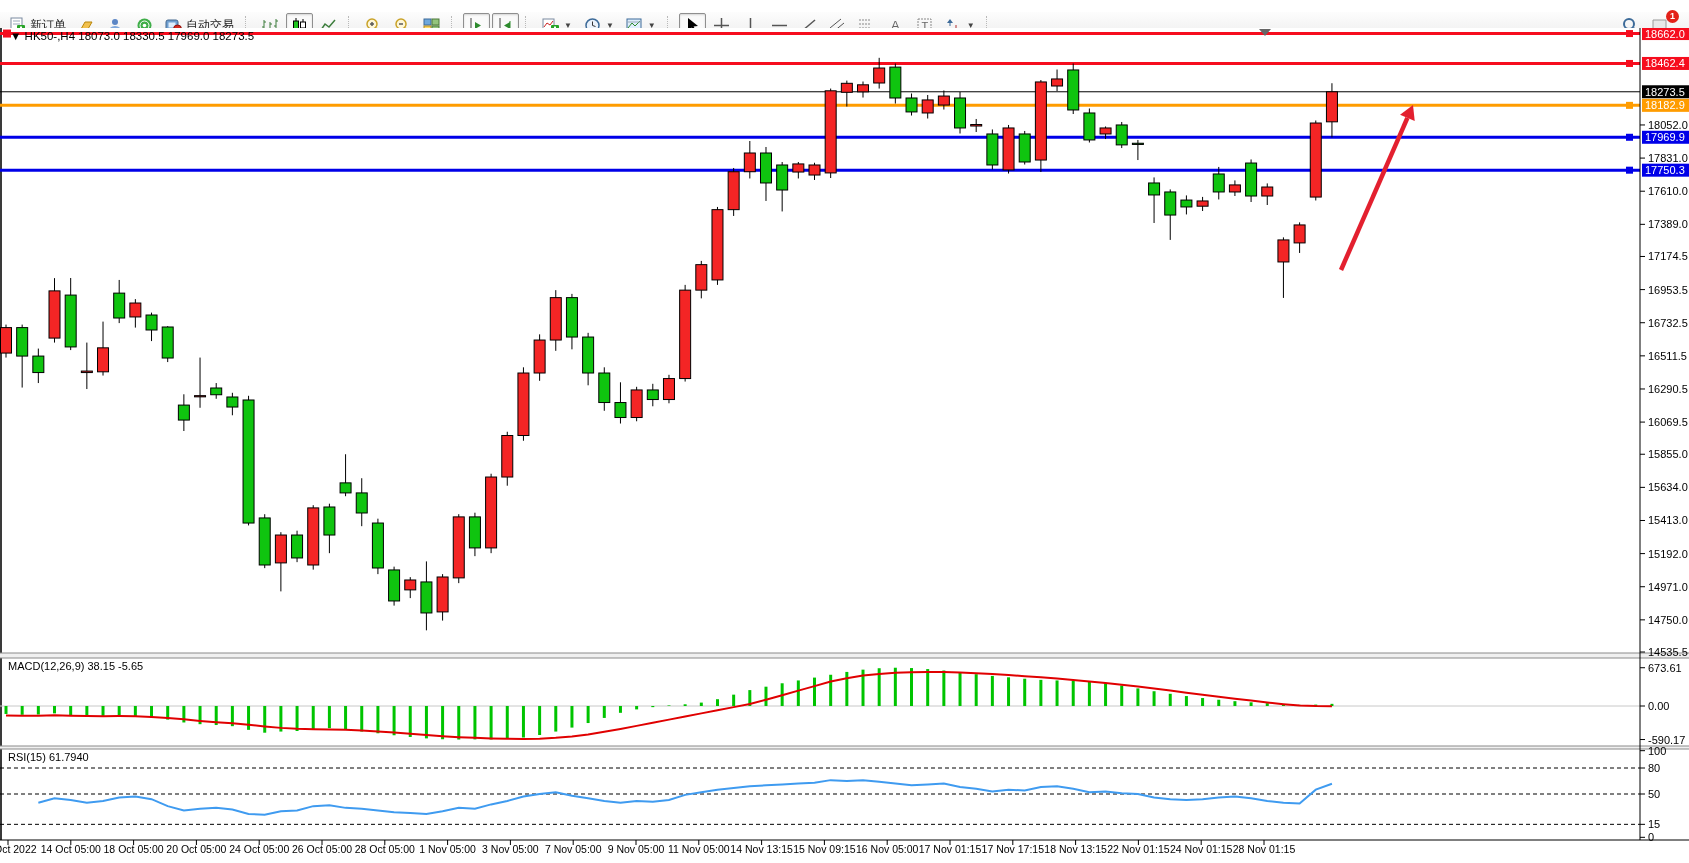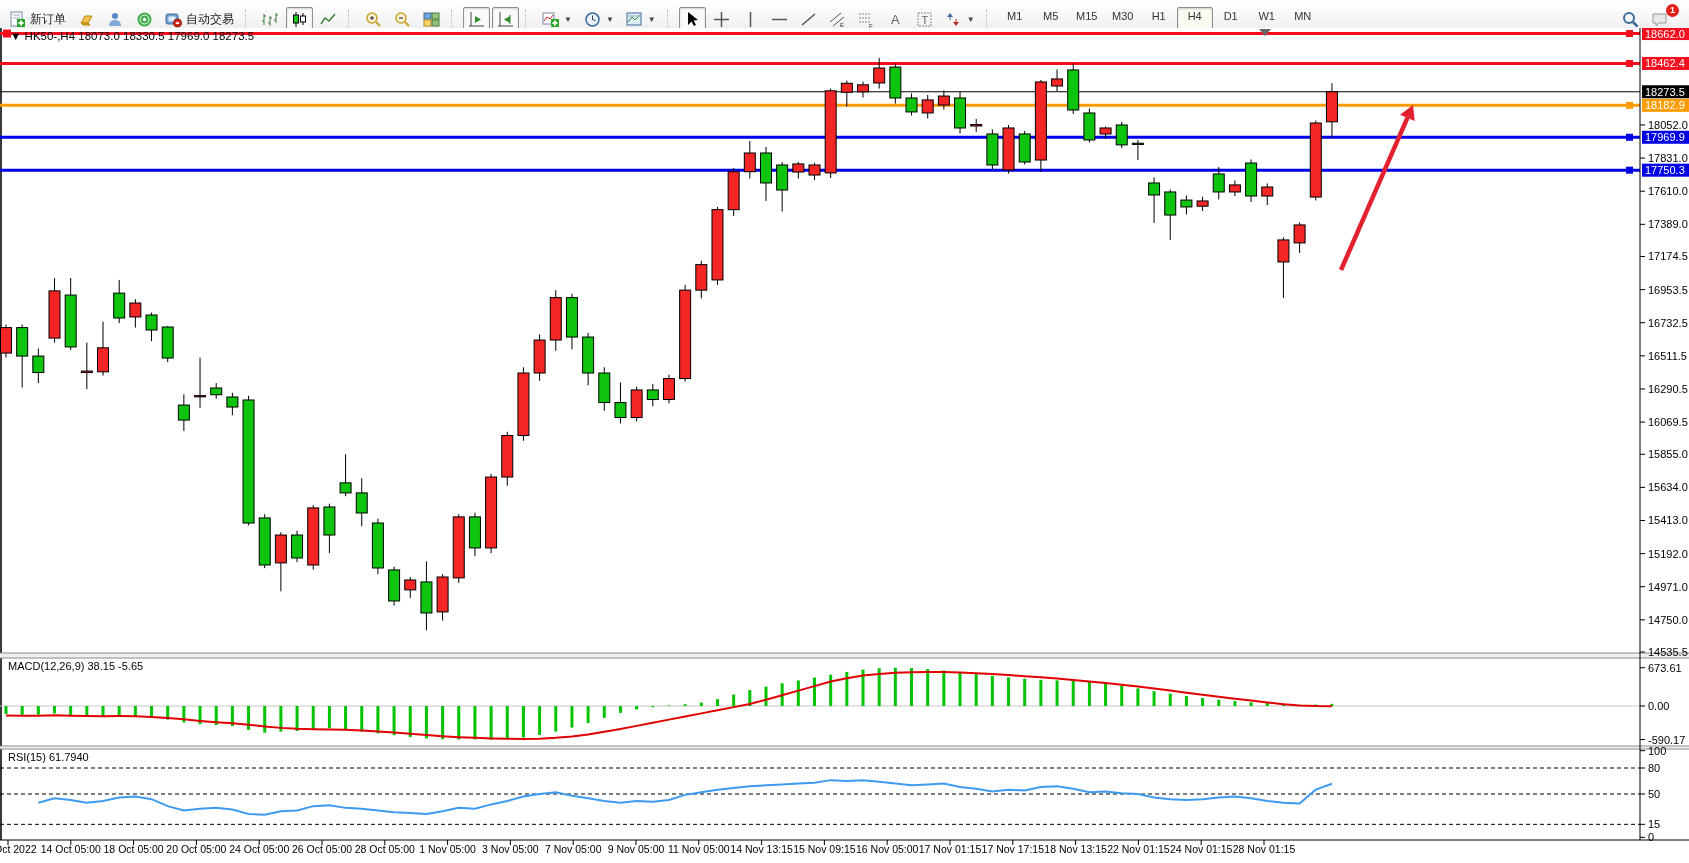--- a/index.html
+++ b/index.html
@@ -1,19 +1,19 @@
 <!DOCTYPE html>
 <html><head>
 <meta charset="utf-8">
 <style>
   html,body{margin:0;padding:0;background:#d4d0c8;}
   .app{position:relative;width:1689px;height:863px;background:#fff;overflow:hidden;
        font-family:"Liberation Sans","DejaVu Sans",sans-serif;-webkit-font-smoothing:none;}
   
-  .toolbar{position:absolute;left:0;top:6px;width:1689px;height:27px;
+  .toolbar{position:absolute;left:0;top:12px;width:1689px;height:27px;
     background:linear-gradient(#fdfdfd,#ededed);border-bottom:1px solid #b3b3b3;
     display:flex;align-items:center;font-size:12px;color:#222;}
   .tb-group{display:flex;align-items:center;height:27px;padding:0 3px;}
   .tb-sep{width:5px;height:20px;margin:0 2px;border-left:1px dotted #b9b9b9;}
   .tb-btn{display:flex;align-items:center;gap:4px;height:21px;padding:1px 4px;margin:0 1px;
     border:1px solid transparent;border-radius:2px;cursor:default;white-space:nowrap;}
   .tb-btn.pressed{border:1px solid #8f8f8f;background:#fafafa;box-shadow:inset 0 1px 2px rgba(0,0,0,.15);}
   .tb-caret{font-size:8px;color:#444;margin-left:1px;}
   .tf-btn{height:20px;min-width:26px;text-align:center;padding:2px 4px;margin:0;border:1px solid transparent;
     font-size:11px;color:#333;border-radius:2px;}
@@ -279,31 +279,20 @@
               <polygon points="5,2 8,6 2,6" fill="#3d6b99"></polygon>
               <line x1="5" y1="5" x2="5" y2="9" stroke="#3d6b99"></line>
               <polygon points="11,15 14,11 8,11" fill="#b03030"></polygon>
               <line x1="11" y1="8" x2="11" y2="12" stroke="#b03030"></line>
             </svg>
           </span>
           <span class="tb-caret">▼</span>
         </div>
   </div>
   <div class="tb-sep"></div>
-  <div class="tb-group" id="tfGroup">
-        <div class="tf-btn">M1</div>
-        <div class="tf-btn">M5</div>
-        <div class="tf-btn">M15</div>
-        <div class="tf-btn">M30</div>
-        <div class="tf-btn">H1</div>
-        <div class="tf-btn pressed">H4</div>
-        <div class="tf-btn">D1</div>
-        <div class="tf-btn">W1</div>
-        <div class="tf-btn">MN</div>
-      </div>
   <div class="tb-right">
     <div class="tb-btn">
           <span class="ico">
             <svg width="17" height="17">
               <circle cx="7" cy="7" r="5" fill="none" stroke="#3d6b99" stroke-width="2"></circle>
               <line x1="11" y1="11" x2="15.5" y2="15.5" stroke="#3d6b99" stroke-width="2.5"></line>
             </svg>
           </span>
         </div>
     <div class="tb-btn" style="position:relative;margin-right:6px;">

